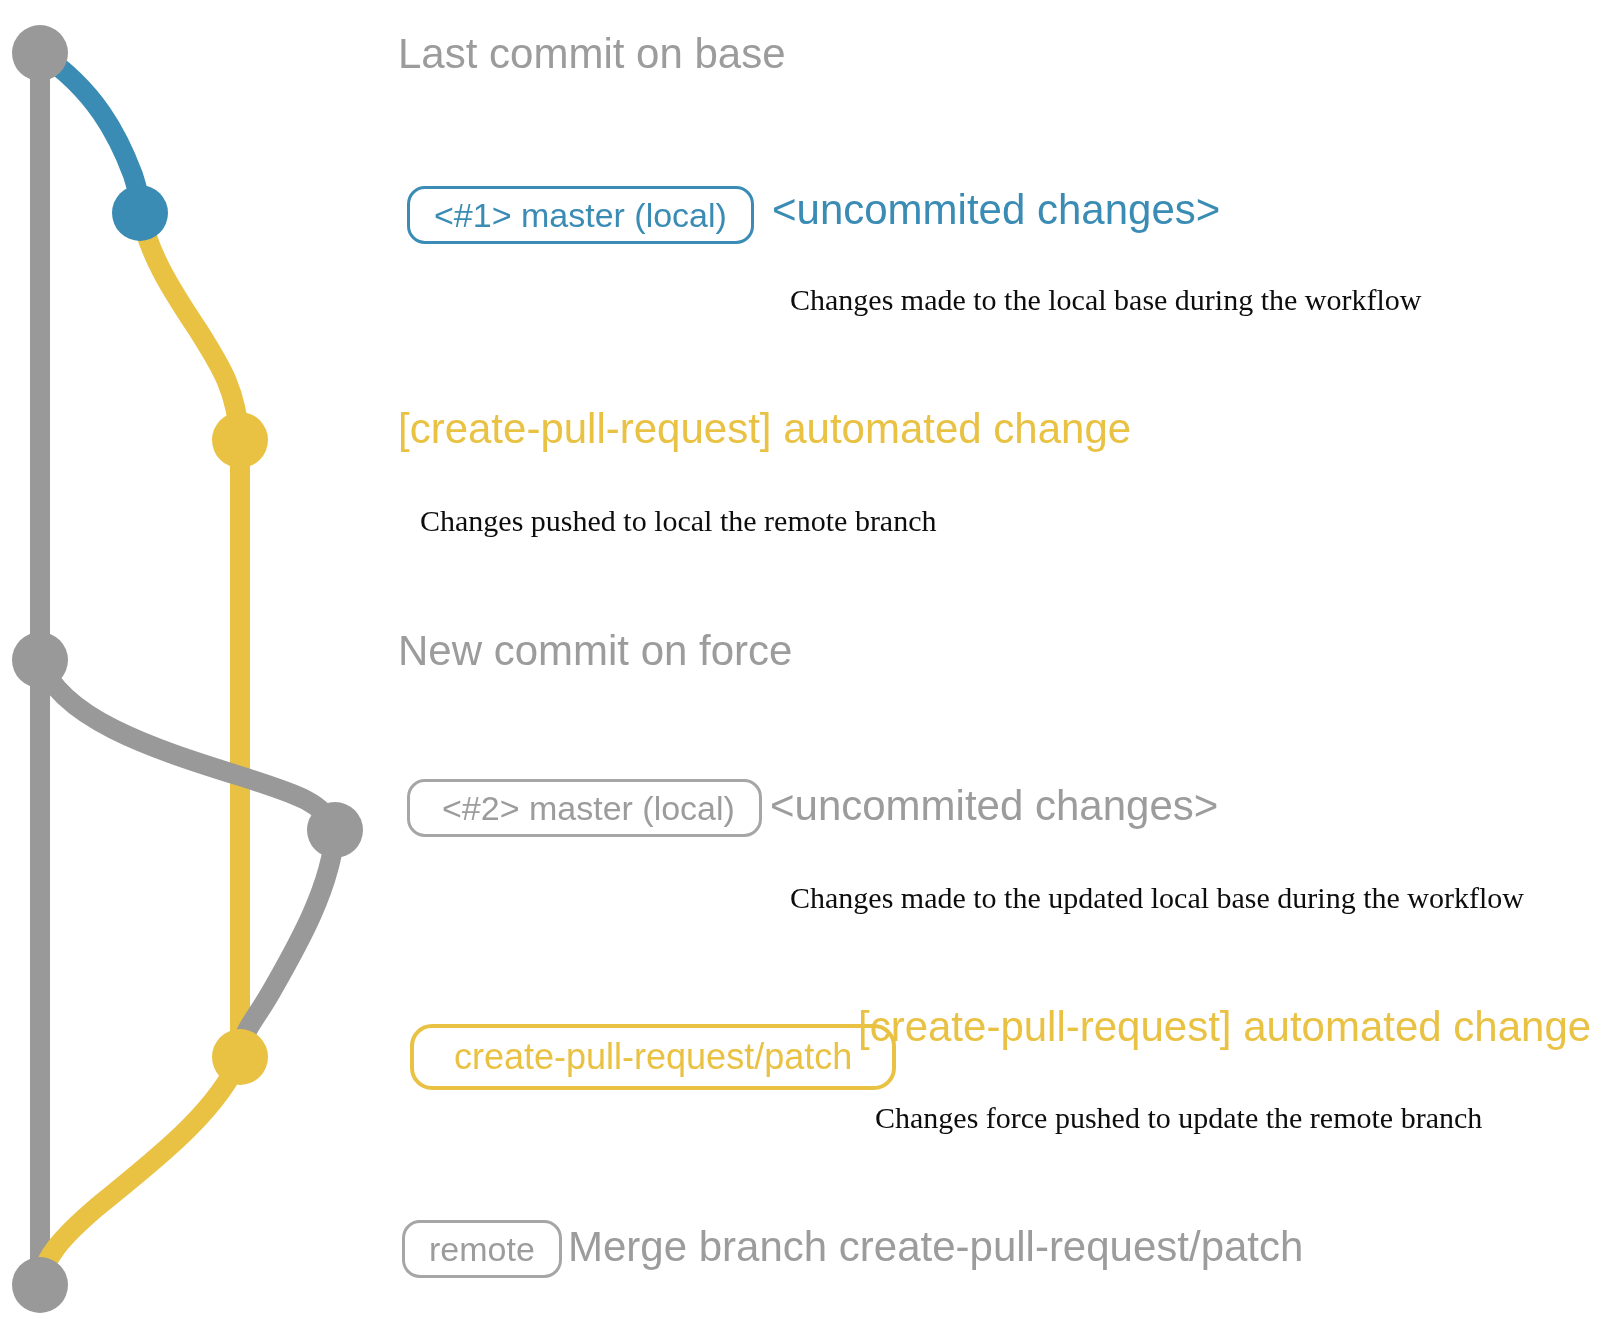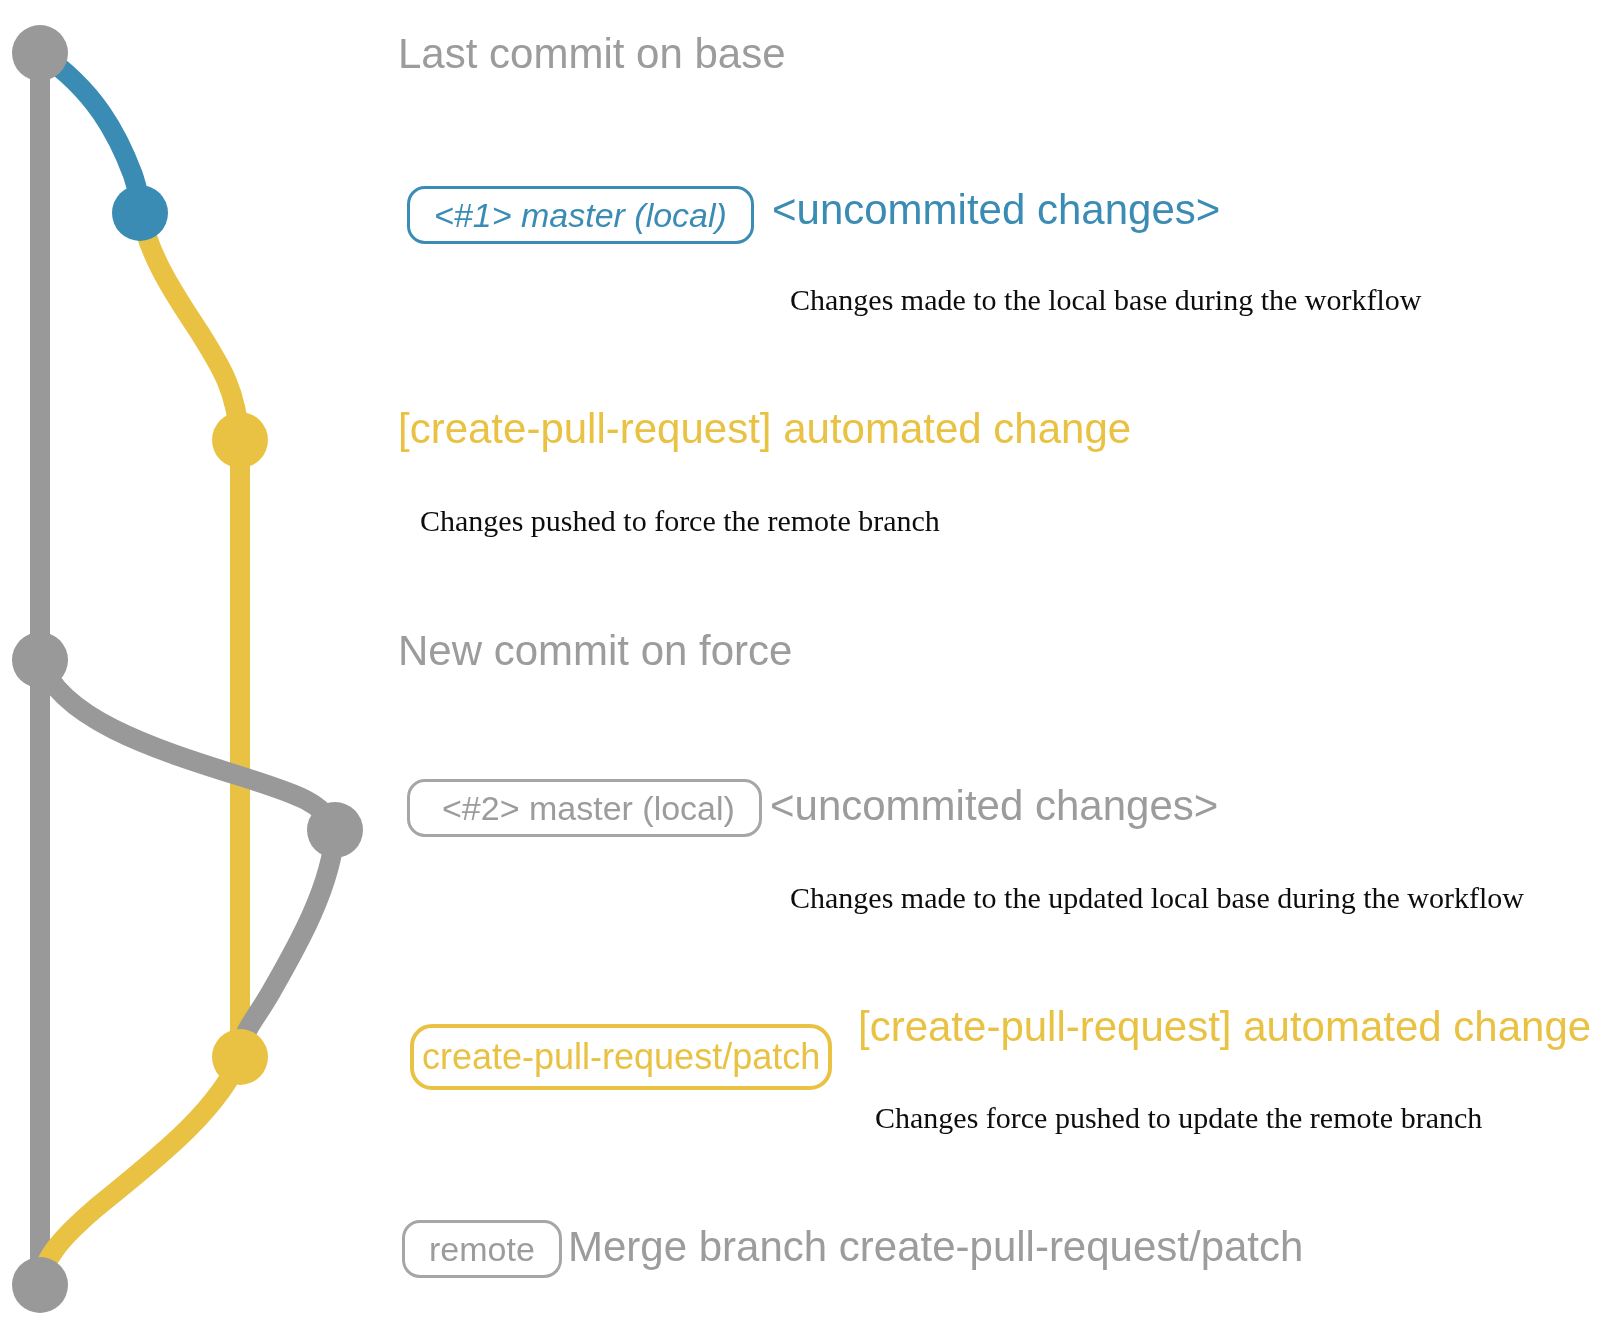--- a/index.html
+++ b/index.html
@@ -25,21 +25,21 @@
   .h.gray{color:var(--graytext);}
   .h.blue{color:var(--blue);}
   .h.yellow{color:var(--yellow);}
   .desc{font-family:"Liberation Serif",serif;font-size:30px;line-height:32px;color:var(--desc);margin-top:44px;}
   .badge{position:absolute;display:inline-block;white-space:nowrap;
          font-size:34px;line-height:52px;padding:0 24px;
          border:3px solid;border-radius:18px;background:#ffffff;}
   .badge.blue{border-color:var(--blue);color:var(--blue);}
   .badge.gray{border-color:#a6a6a6;color:var(--graytext);}
   .badge.yellow{border-color:var(--yellow);color:var(--yellow);border-width:4px;
-                font-size:36px;line-height:58px;border-radius:22px;padding:0 8px;}
+                font-size:36px;line-height:58px;border-radius:22px;padding:0 40px;}
 </style>
 </head>
 <body>
 
 <svg class="graph" width="400" height="1344" viewBox="0 0 400 1344">
 
   <path class="stroke gray" d="M40 53 V1285"></path>
 
   <path class="stroke blue" d="M40 53 C95 90 118 135 133 175 C138 190 140 200 140 213"></path>
 
@@ -55,26 +55,26 @@
   <circle class="dot blue" cx="140" cy="213" r="28"></circle>
   <circle class="dot yellow" cx="240" cy="440" r="28"></circle>
   <circle class="dot gray" cx="40" cy="660" r="28"></circle>
   <circle class="dot gray" cx="335" cy="830" r="28"></circle>
   <circle class="dot yellow" cx="240" cy="1057" r="28"></circle>
   <circle class="dot gray" cx="40" cy="1285" r="28"></circle>
 </svg>
 
 <div class="txt h gray" style="left:398px;top:37px;">Last commit on base</div>
 
-<div class="badge blue" style="left:407px;top:186px;font-style:italic;">&lt;#1&gt; master (local)</div>
+<div class="badge blue" style="left:407px;top:186px;">&lt;#1&gt; master (local)</div>
 <div class="txt h blue" style="left:772px;top:193px;">&lt;uncommited changes&gt;</div>
 <div class="txt desc" style="left:790px;top:240px;">Changes made to the local base during the workflow</div>
 
 <div class="txt h yellow" style="left:398px;top:412px;">[create-pull-request] automated change</div>
-<div class="txt desc" style="left:420px;top:461px;">Changes pushed to force the remote branch</div>
+<div class="txt desc" style="left:420px;top:461px;">Changes pushed to local the remote branch</div>
 
 <div class="txt h gray" style="left:398px;top:634px;">New commit on force</div>
 
 <div class="badge gray" style="left:407px;top:779px;padding-left:32px;">&lt;#2&gt; master (local)</div>
 <div class="txt h gray" style="left:770px;top:789px;">&lt;uncommited changes&gt;</div>
 <div class="txt desc" style="left:790px;top:838px;text-align:right;">Changes made to the updated local base during the workflow</div>
 
 <div class="badge yellow" style="left:410px;top:1024px;">create-pull-request/patch</div>
 <div class="txt h yellow" style="left:858px;top:1010px;">[create-pull-request] automated change</div>
 <div class="txt desc" style="left:875px;top:1058px;">Changes force pushed to update the remote branch</div>

